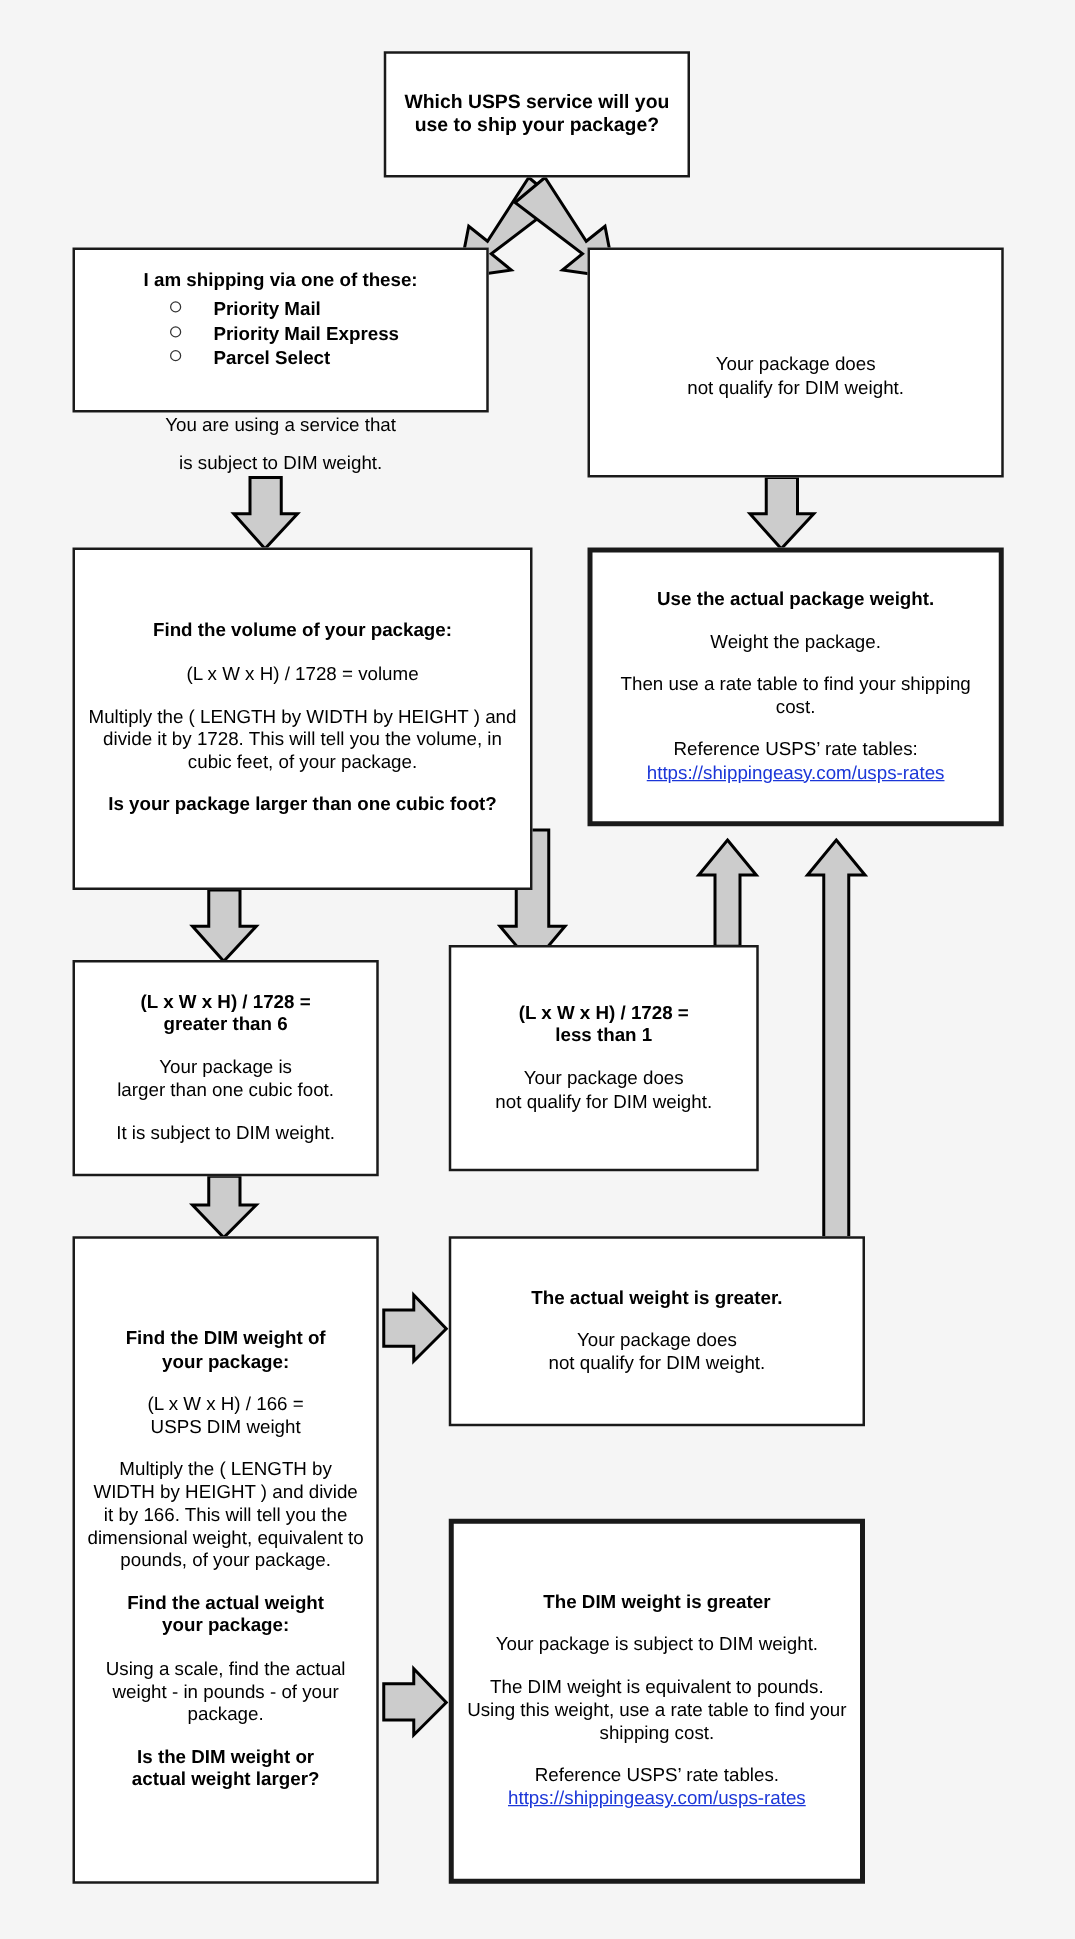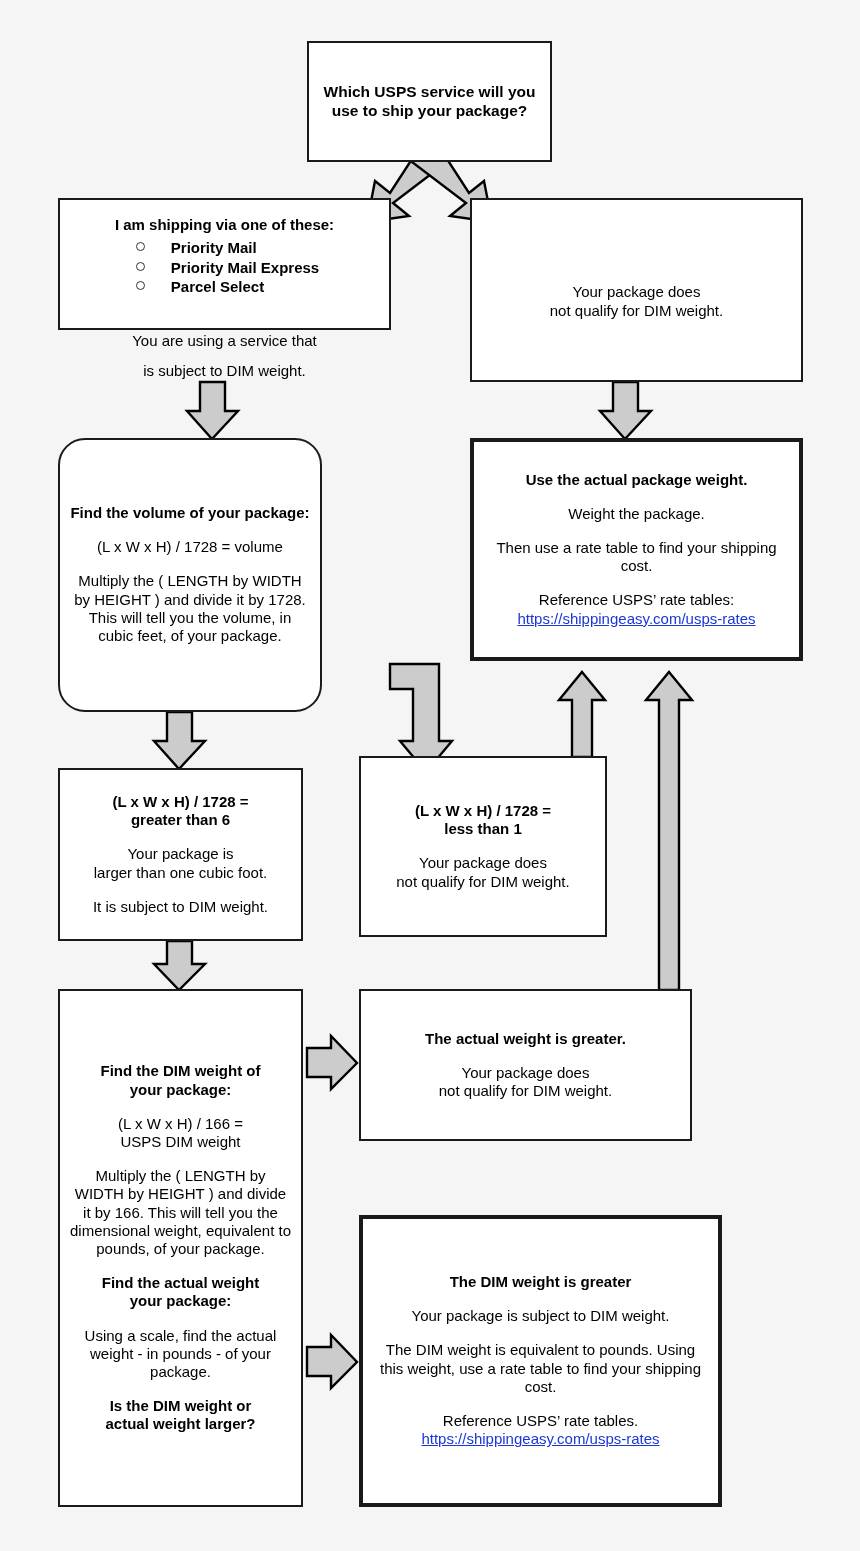--- a/index.html
+++ b/index.html
@@ -133,21 +133,21 @@
 
     <g>
       <polygon points="307,1048 331,1048 331,1036 357,1063 331,1089 331,1077 307,1077"></polygon>
     </g>
 
     <g>
       <polygon points="307,1347 331,1347 331,1335 357,1362 331,1388 331,1376 307,1376"></polygon>
     </g>
   </svg>
 
-  <div class="node" style="left:307px; top:41px; width:245px; height:121px; font-size:15.5px;">
+  <div class="node" style="left:307px; top:41px; width:245px; height:101px; font-size:15.5px;">
     <p class="p bold">Which USPS service will you use to ship your package?</p>
   </div>
 
   <div class="node" style="left:58px; top:198px; width:333px; height:132px; font-size:15px; justify-content:flex-start; padding-top:16px;">
     <p class="p bold">I am shipping via one of these:</p>
     <ul class="bullets">
       <li>
         <span class="ring"></span>
         <span>Priority Mail</span>
       </li>
@@ -162,24 +162,25 @@
     </ul>
     <p class="p reg" style="margin-top:35px;">You are using a service that</p>
     <p class="p reg" style="margin-top:12px;">is subject to DIM weight.</p>
   </div>
 
   <div class="node" style="left:470px; top:198px; width:333px; height:184px; font-size:15px;">
     <p class="p reg" style="margin-top:1.55em;">Your package does</p>
     <p class="p reg" style="margin-top:0;">not qualify for DIM weight.</p>
   </div>
 
-  <div class="node" style="left:58px; top:438px; width:264px; height:274px; font-size:15px;border-radius:27px;">
+  <div class="node" style="left:58px; top:438px; width:368px; height:274px; font-size:15px;">
     <p class="p bold">Find the volume of your package:</p>
     <p class="p reg">(L x W x H) / 1728 = volume</p>
     <p class="p reg">Multiply the ( LENGTH by WIDTH by HEIGHT ) and divide it by 1728. This will tell you the volume, in cubic feet, of your package.</p>
+    <p class="p bold">Is your package larger than one cubic foot?</p>
   </div>
 
   <div class="node thick" style="left:470px; top:438px; width:333px; height:223px; font-size:15px;">
     <p class="p bold">Use the actual package weight.</p>
     <p class="p reg">Weight the package.</p>
     <p class="p reg">Then use a rate table to find your shipping cost.</p>
     <p class="p reg">Reference USPS’ rate tables:</p>
     <p class="p link" style="margin-top:0;">https://shippingeasy.com/usps-rates</p>
   </div>
 
@@ -210,21 +211,21 @@
     <p class="p bold">Is the DIM weight or</p>
     <p class="p bold" style="margin-top:0;">actual weight larger?</p>
   </div>
 
   <div class="node" style="left:359px; top:989px; width:333px; height:152px; font-size:15px;">
     <p class="p bold">The actual weight is greater.</p>
     <p class="p reg">Your package does</p>
     <p class="p reg" style="margin-top:0;">not qualify for DIM weight.</p>
   </div>
 
-  <div class="node thick" style="left:359px; top:1215px; width:363px; height:292px; font-size:15px;">
+  <div class="node thick" style="left:359px; top:1215px; width:333px; height:292px; font-size:15px;">
     <p class="p bold">The DIM weight is greater</p>
     <p class="p reg">Your package is subject to DIM weight.</p>
     <p class="p reg">The DIM weight is equivalent to pounds. Using this weight, use a rate table to find your shipping cost.</p>
     <p class="p reg">Reference USPS’ rate tables.</p>
     <p class="p link" style="margin-top:0;">https://shippingeasy.com/usps-rates</p>
   </div>
 
 </div>
 
 </body></html>

